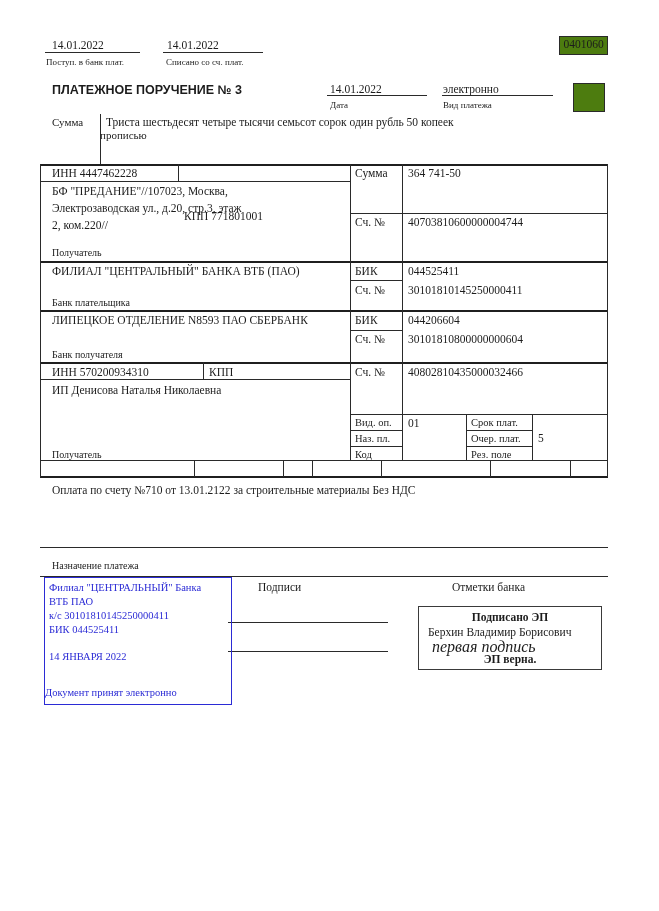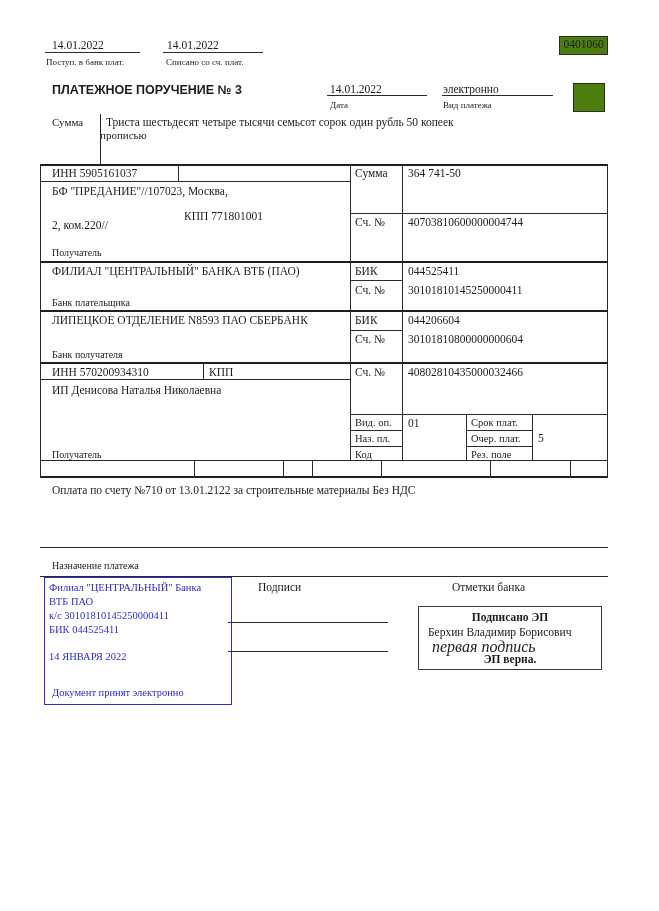--- a/index.html
+++ b/index.html
@@ -79,25 +79,26 @@
   <div class="vl" style="left:466px;top:414px;height:47px;"></div>
   <div class="vl" style="left:532px;top:414px;height:47px;"></div>
 
   <div class="vl" style="left:194px;top:460px;height:17px;"></div>
   <div class="vl" style="left:283px;top:460px;height:17px;"></div>
   <div class="vl" style="left:312px;top:460px;height:17px;"></div>
   <div class="vl" style="left:381px;top:460px;height:17px;"></div>
   <div class="vl" style="left:490px;top:460px;height:17px;"></div>
   <div class="vl" style="left:570px;top:460px;height:17px;"></div>
 
-  <div class="t" style="left:52px;top:167px;">ИНН 5905161037</div>
+  <div class="t" style="left:52px;top:167px;">ИНН 4447462228</div>
   <div class="t" style="left:184px;top:167px;margin-top:43px;">КПП 771801001</div>
   <div class="t" style="left:355px;top:167px;">Сумма</div>
   <div class="t" style="left:408px;top:167px;">364 741-50</div>
   <div class="t" style="left:52px;top:185px;">БФ "ПРЕДАНИЕ"//107023, Москва,</div>
+  <div class="t" style="left:52px;top:202px;">Электрозаводская ул., д.20, стр.3, этаж</div>
   <div class="t" style="left:52px;top:219px;">2, ком.220//</div>
   <div class="t" style="left:355px;top:216px;">Сч. №</div>
   <div class="t" style="left:408px;top:216px;">40703810600000004744</div>
   <div class="t lbl" style="left:52px;top:247px;">Получатель</div>
 
   <div class="t" style="left:52px;top:265px;">ФИЛИАЛ "ЦЕНТРАЛЬНЫЙ" БАНКА ВТБ (ПАО)</div>
   <div class="t" style="left:355px;top:265px;">БИК</div>
   <div class="t" style="left:408px;top:265px;">044525411</div>
   <div class="t" style="left:355px;top:284px;">Сч. №</div>
   <div class="t" style="left:408px;top:284px;">30101810145250000411</div>
@@ -142,16 +143,16 @@
     <div class="t i" style="left:13px;top:33px;font-size:16px;">первая подпись</div>
     <div class="t b ctr" style="left:0;top:46px;width:182px;">ЭП верна.</div>
   </div>
 
   <div class="stamp" style="left:44px;top:577px;width:186px;height:126px;">
     <div class="t blue" style="left:4px;top:3px;font-size:10.5px;">Филиал "ЦЕНТРАЛЬНЫЙ" Банка</div>
     <div class="t blue" style="left:4px;top:17px;font-size:10.5px;">ВТБ ПАО</div>
     <div class="t blue" style="left:4px;top:31px;font-size:10.5px;">к/с 30101810145250000411</div>
     <div class="t blue" style="left:4px;top:45px;font-size:10.5px;">БИК 044525411</div>
     <div class="t blue" style="left:4px;top:72px;font-size:10.5px;">14 ЯНВАРЯ 2022</div>
-    <div class="t blue" style="left:7px;top:108px;font-size:10.5px;">Документ принят электронно</div>
+    <div class="t blue" style="left:0;top:108px;font-size:10.5px;">Документ принят электронно</div>
   </div>
 
 </div>
 
 </body></html>

